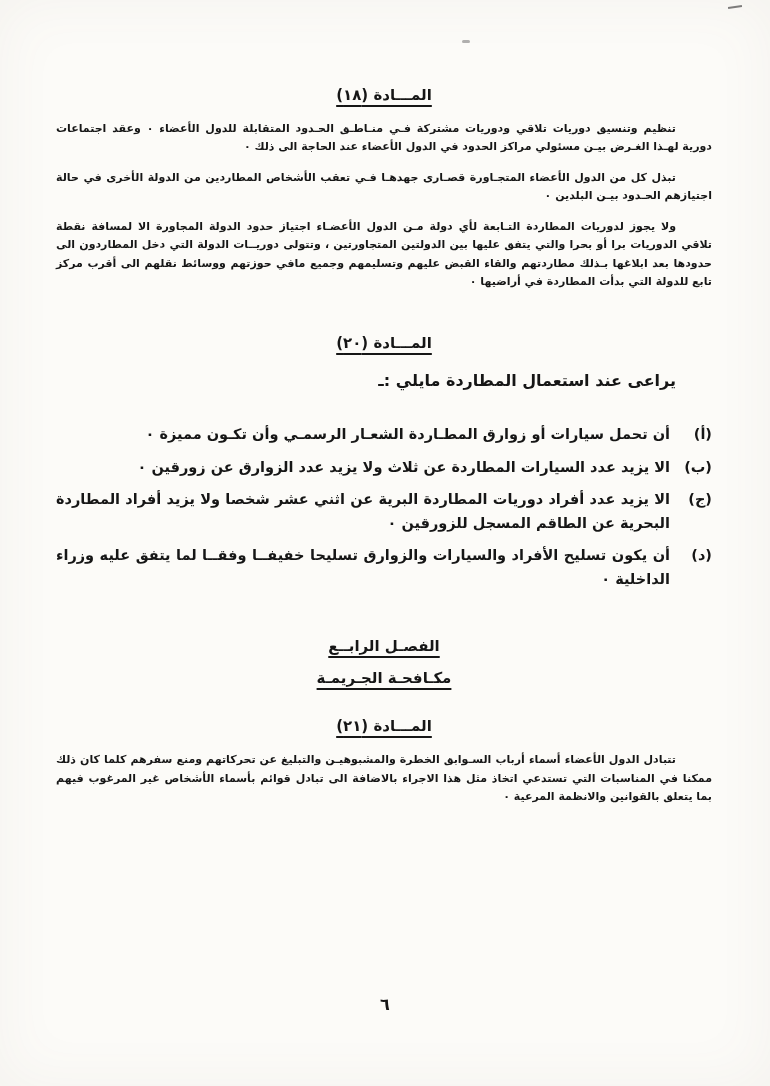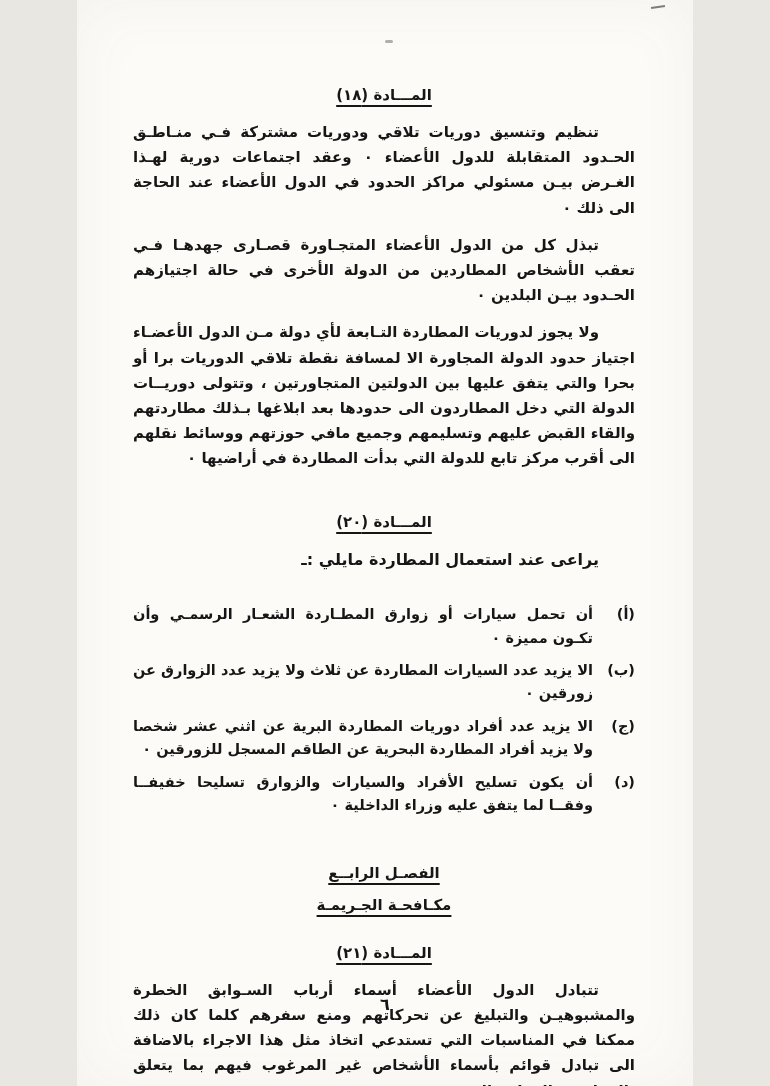--- a/index.html
+++ b/index.html
@@ -2,21 +2,21 @@
 <html lang="ar" dir="rtl"><head>
 <meta charset="utf-8">
 <style>
   html,body{margin:0;padding:0;}
   body{
     background:#e9e7e2;
     font-family:"DejaVu Sans", sans-serif;
   }
   .page{
     position:relative;
-    width:616px;
+    width:770px;
     height:1086px;
     margin:0 auto;
     background:#fcfbf8;
     color:#161616;
     direction:rtl;
     box-sizing:border-box;
     padding:86px 58px 16px 56px;
     overflow:hidden;
     box-shadow:inset 0 0 60px rgba(120,110,90,0.06);
   }
@@ -26,21 +26,21 @@
     text-align:center;
     letter-spacing:0.5px;
     text-decoration:underline;
     text-underline-offset:5px;
     text-decoration-thickness:1.5px;
     margin:24px 0 16px;
   }
   .article-heading.first{margin-top:0;}
   .article-heading.gap-lg{margin-top:42px;}
   .para{
-    font-size:15px;
+    font-size:11px;
     font-weight:700;
     line-height:1.68;
     text-align:justify;
     margin:0 0 12px;
     text-indent:36px;
     letter-spacing:0.1px;
   }
   .intro-line{
     font-size:16px;
     font-weight:700;

